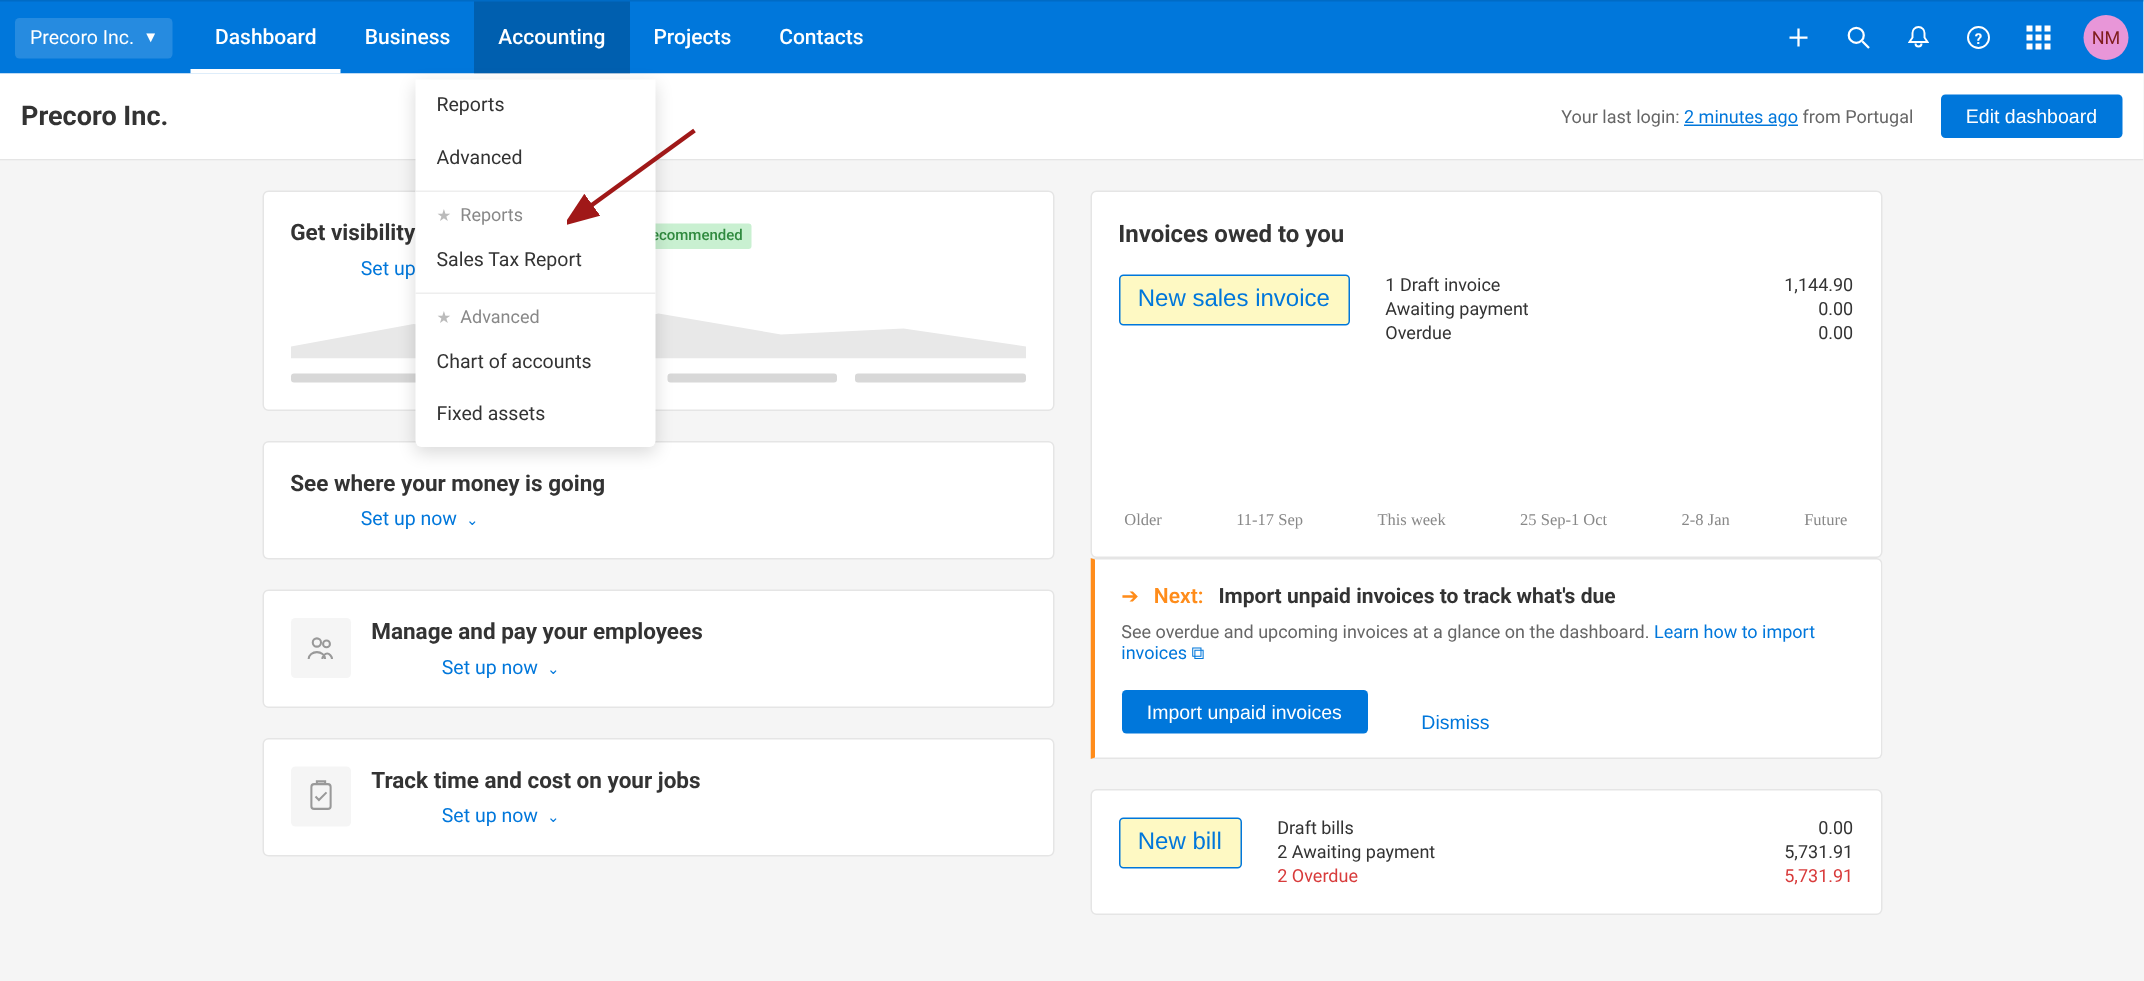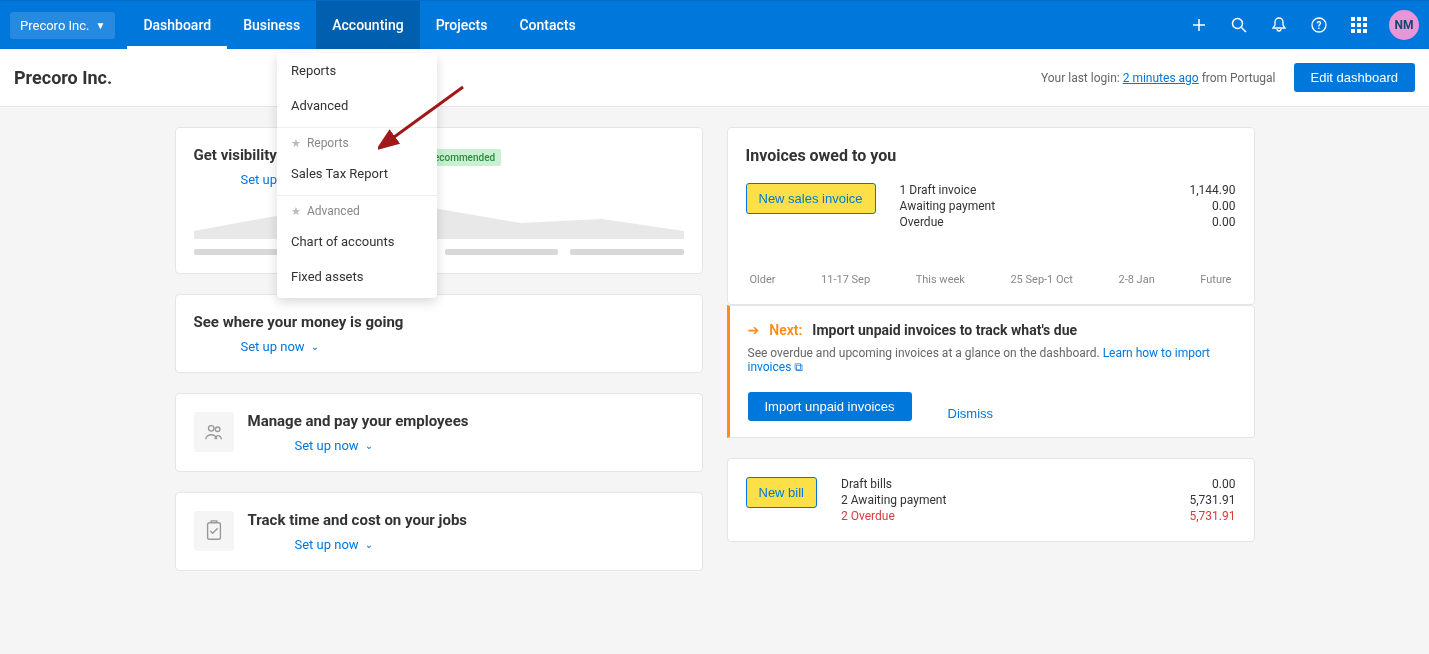--- a/index.html
+++ b/index.html
@@ -9,21 +9,21 @@
     .org-switcher { background: rgba(255,255,255,0.15); color: #fff; padding: 6px 10px; border-radius: 3px; font-size: 13px; display: flex; align-items: center; gap: 6px; cursor: pointer; }
     .org-switcher .caret { font-size: 10px; }
     
     .nav-tabs { display: flex; margin-left: 12px; height: 100%; }
     .nav-tab { color: #fff; padding: 0 16px; display: flex; align-items: center; font-size: 14px; font-weight: 500; cursor: pointer; position: relative; }
     .nav-tab.active { background: rgba(0,0,0,0.2); }
     .nav-tab.current::after { content: ''; position: absolute; bottom: 0; left: 0; right: 0; height: 3px; background: #fff; }
     
     .topbar-right { margin-left: auto; display: flex; align-items: center; gap: 20px; }
     .topbar-icon { color: #fff; cursor: pointer; display: flex; align-items: center; justify-content: center; width: 20px; height: 20px; }
-    .avatar { width: 30px; height: 30px; border-radius: 50%; background: #e896d8; color: #0c4a6e; display: flex; align-items: center; justify-content: center; font-size: 12px; font-weight: 700; cursor: pointer; }
+    .avatar { width: 30px; height: 30px; border-radius: 50%; background: #e896d8; color: #7f1d1d; display: flex; align-items: center; justify-content: center; font-size: 12px; font-weight: 400; cursor: pointer; }
     
     .subhead { background: #fff; padding: 14px 14px; display: flex; align-items: center; border-bottom: 1px solid #e5e5e5; }
     .page-title { font-size: 18px; font-weight: 700; }
     .subhead-right { margin-left: auto; display: flex; align-items: center; gap: 18px; font-size: 12px; color: #666; }
     .subhead-right a { color: #0077db; text-decoration: underline; }
     .btn-primary { background: #0077db; color: #fff; border: none; padding: 7px 17px; border-radius: 3px; font-size: 13px; cursor: pointer; }
     
     .dropdown { position: absolute; top: 53px; left: 277px; width: 160px; background: #fff; border-radius: 0 0 4px 4px; box-shadow: 0 4px 12px rgba(0,0,0,0.15); z-index: 100; padding-bottom: 4px;}
     .dropdown-item { padding: 10px 14px; font-size: 13px; cursor: pointer; color: #333; }
     .dropdown-section { padding: 8px 14px 6px; font-size: 12px; color: #888; display: flex; align-items: center; gap: 6px; border-top: 1px solid #eee; margin-top: 4px; }
@@ -45,26 +45,26 @@
     .ph-area { height: 38px; position: relative; }
     .ph-area svg { width: 100%; height: 100%; }
     .ph-bars { display: flex; gap: 12px; margin-top: 10px; }
     .ph-bar { height: 6px; background: #d8d8d8; border-radius: 2px; flex: 1; }
     
     .card-flex { display: flex; gap: 14px; align-items: flex-start; }
     .card-icon { width: 40px; height: 40px; background: #f5f5f5; border-radius: 3px; display: flex; align-items: center; justify-content: center; color: #888; flex-shrink: 0; }
     
     .invoice-card .card-title { margin-bottom: 18px; font-size: 16px;}
     .invoice-row { display: flex; gap: 24px; }
-    .btn-outline { border: 1px solid #0077db; background: #fde047; color: #0077db; padding: 7px 12px; border-radius: 3px; font-size: 13px; cursor: pointer; font-weight: 500;}
+    .btn-outline { border: 1px solid #0077db; background: #fef9c3; color: #0077db; padding: 7px 12px; border-radius: 3px; font-size: 16px; cursor: pointer; font-weight: 500;}
     .stat-list { flex: 1; display: flex; flex-direction: column; gap: 2px; font-size: 12px; }
     .stat-item { display: flex; justify-content: space-between; }
     .stat-item.overdue { color: #d83b3b; }
     
-    .chart-axis { display: flex; justify-content: space-between; font-size: 11px; color: #888; margin-top: 44px; padding: 0 4px;}
+    .chart-axis { display: flex; justify-content: space-between; font-size: 11px; color: #888; margin-top: 112px; padding: 0 4px; font-family: Liberation Serif, serif;}
     
     .next-panel { border-left: 3px solid #ff8c1a; padding: 16px 18px; background: #fff; border-top: 1px solid #e5e5e5; border-right: 1px solid #e5e5e5; border-bottom: 1px solid #e5e5e5; border-radius: 0 4px 4px 0; margin-top:-20px;}
     .next-head { display: flex; align-items: center; gap: 10px; font-size: 14px; }
     .next-label { color: #ff8c1a; font-weight: 600; }
     .next-title { font-weight: 700; }
     .next-desc { font-size: 12px; color: #666; margin-top: 8px; }
     .next-desc a { color: #0077db; text-decoration: none; }
     .next-actions { display: flex; align-items: flex-end; gap: 36px; margin-top: 18px; }
     .next-dismiss { color: #0077db; background: none; border: none; font-size: 13px; cursor: pointer; }
     

